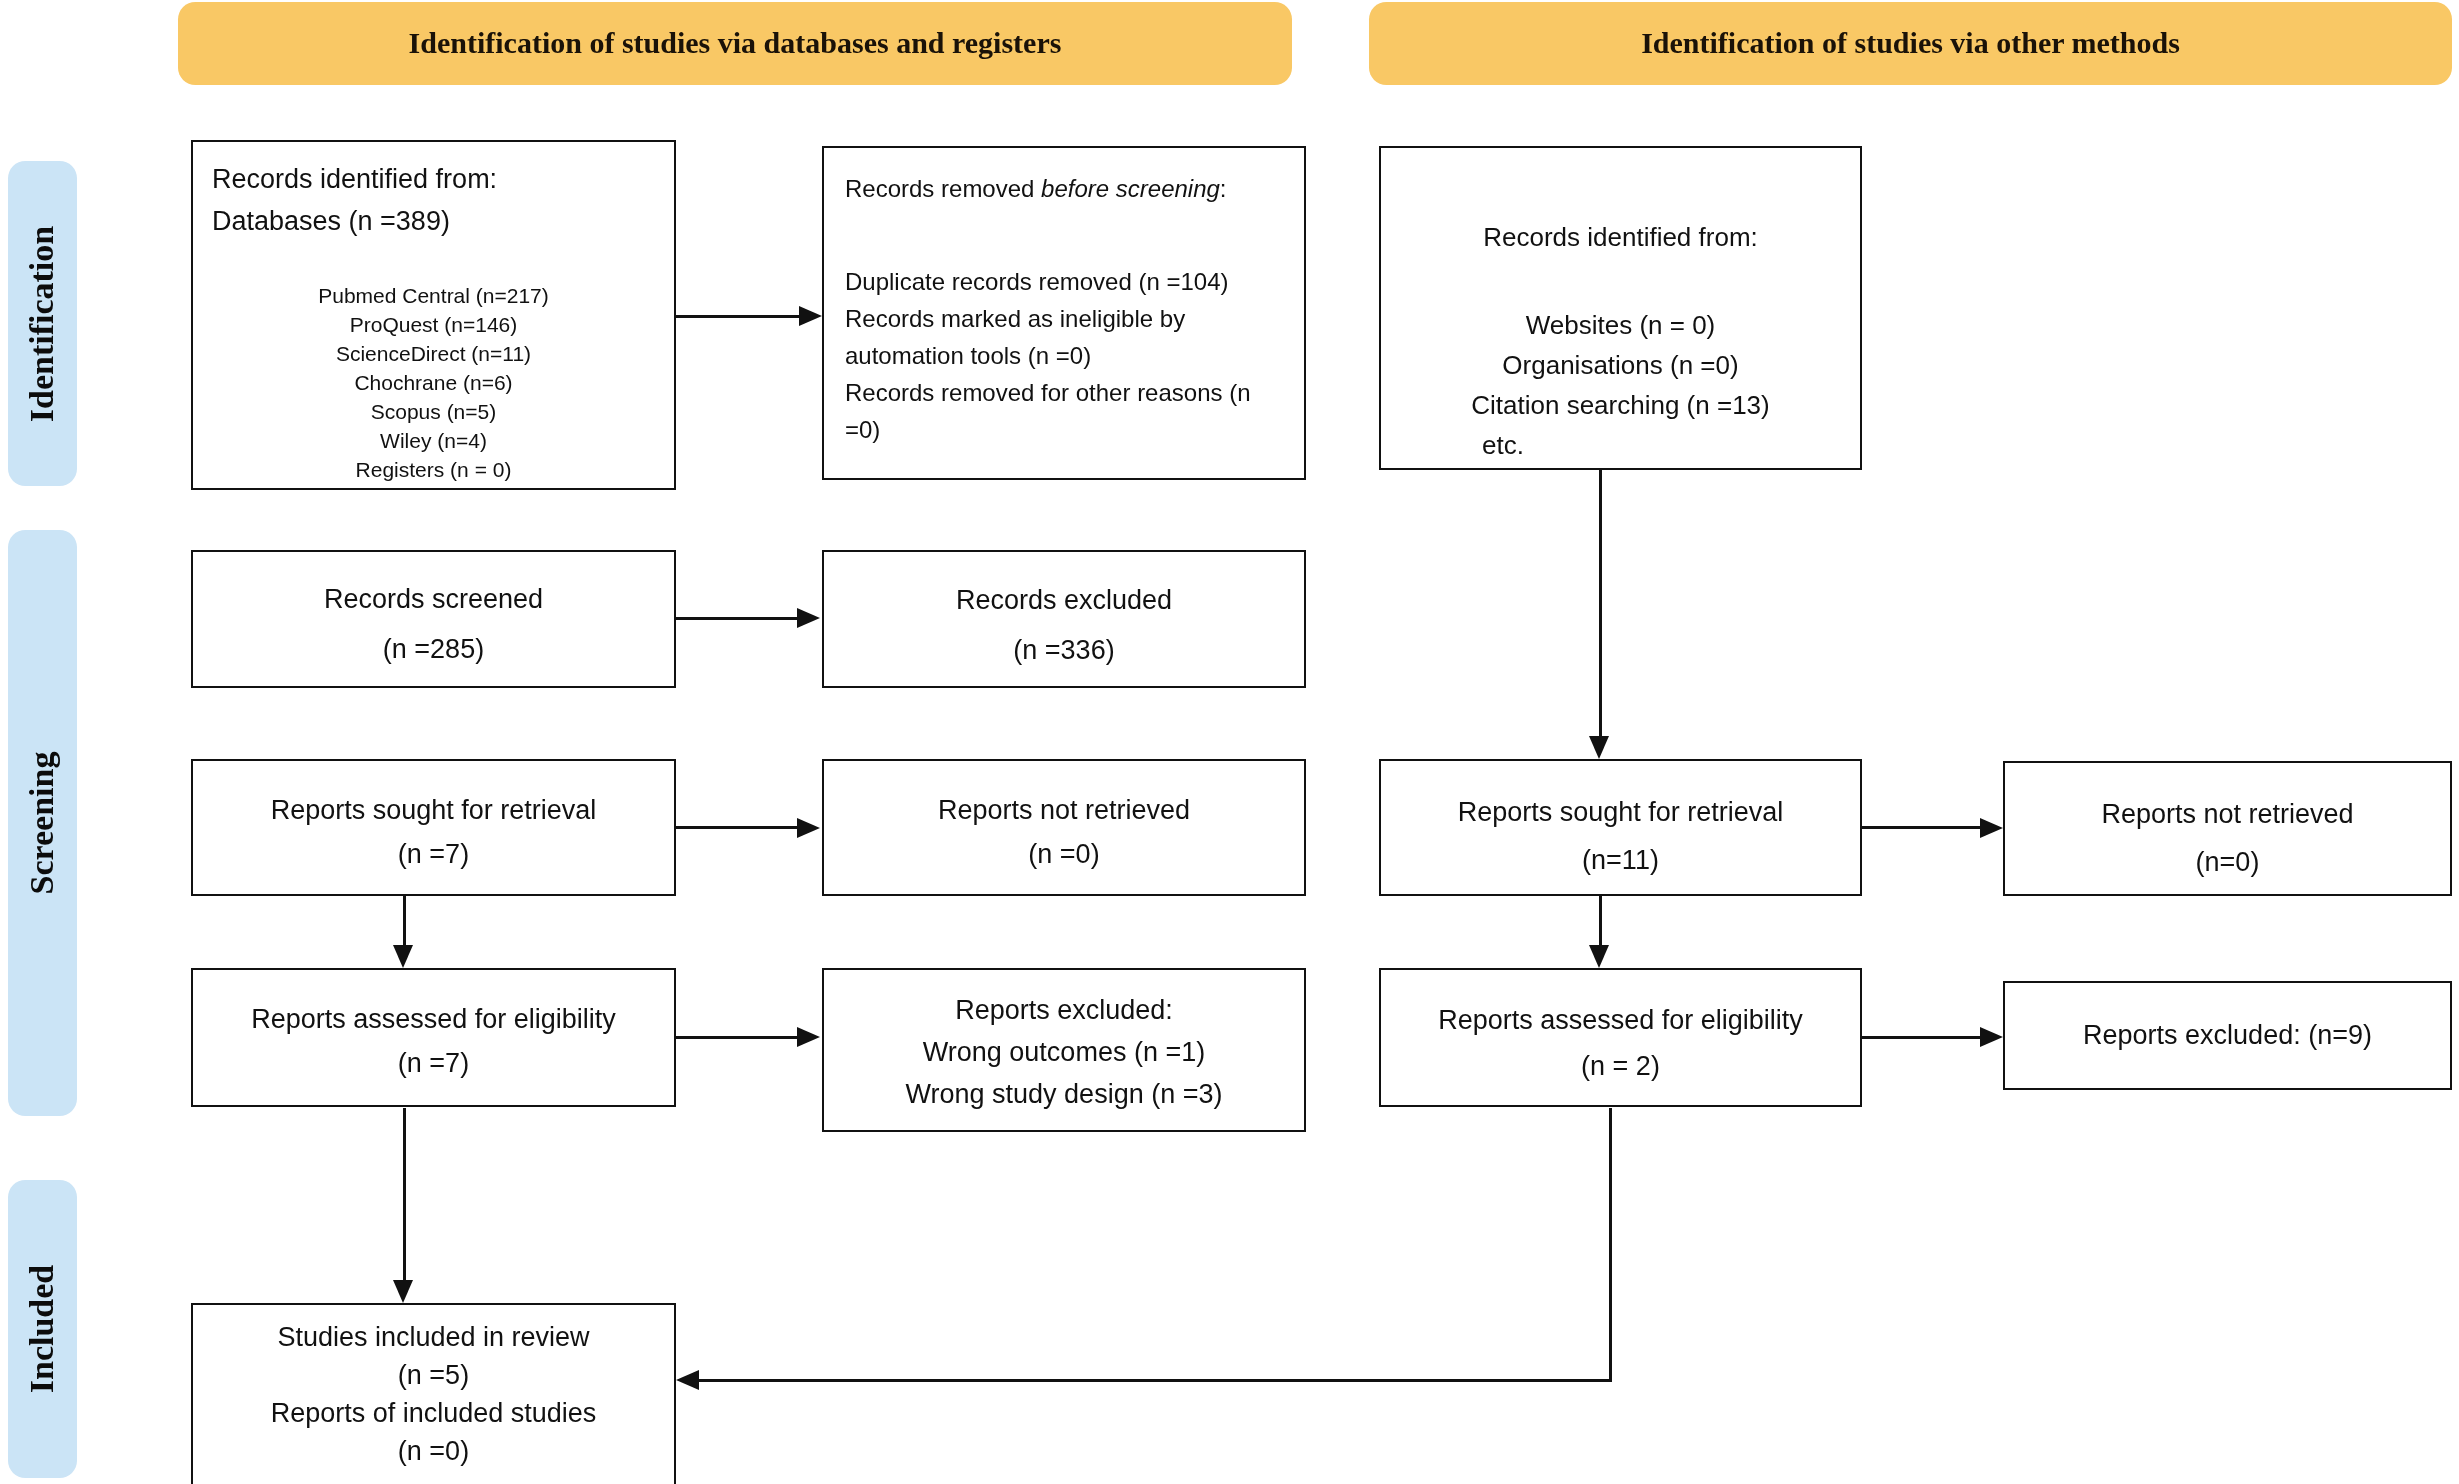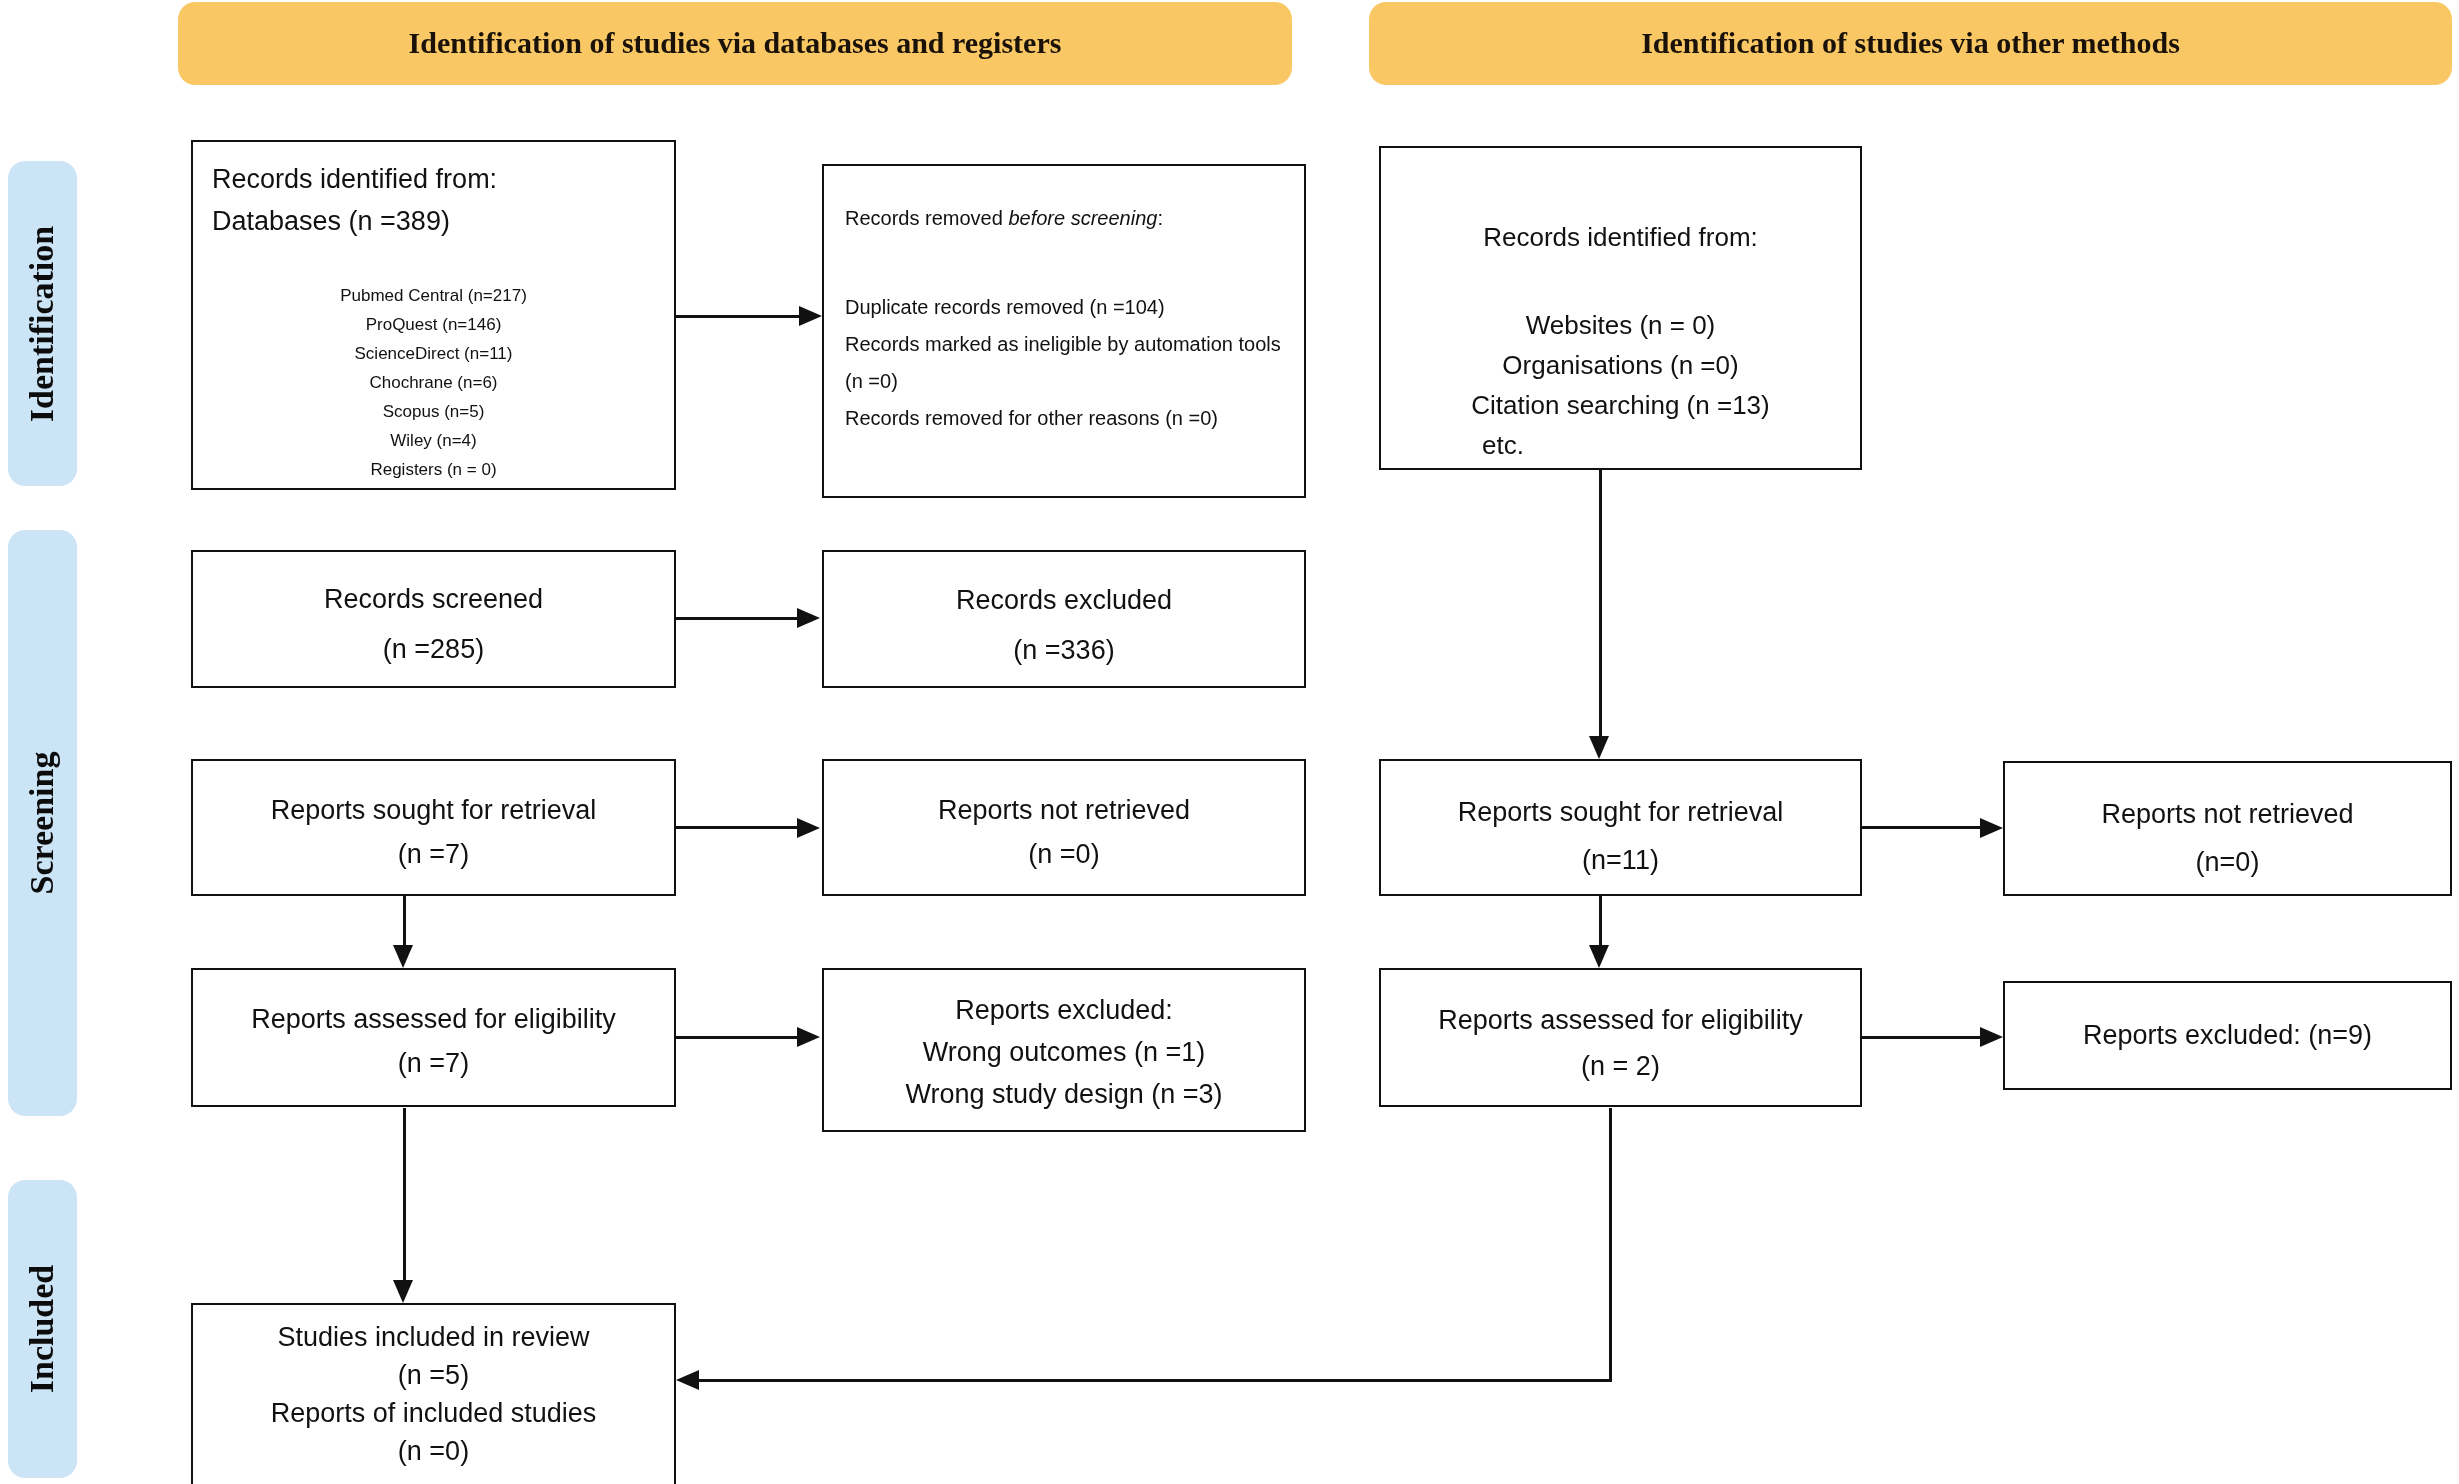--- a/index.html
+++ b/index.html
@@ -60,23 +60,23 @@
     background: #ffffff;
     border: 2.9px solid #111111;
     box-sizing: border-box;
     font-size: 27px;
     line-height: 1.6;
   }
 
   
   .box-db-identified { left: 191px; top: 140px; width: 485px; height: 350px; padding: 17.3px 19px; }
   .box-db-identified .title { text-align: left; font-size: 27px; line-height: 1.55; }
-  .box-db-identified .dblist { margin-top: 38px; text-align: center; font-size: 17px; line-height: 29px; }
-
-  .box-removed { left: 822px; top: 164px; width: 484px; height: 334px; padding: 37px 21px; font-size: 20px; line-height: 1.5; }
+  .box-db-identified .dblist { margin-top: 38px; text-align: center; font-size: 21px; line-height: 29px; }
+
+  .box-removed { left: 822px; top: 146px; width: 484px; height: 334px; padding: 23px 21px; font-size: 24px; line-height: 1.5; }
   .box-removed .title { margin-bottom: 56px; }
   .box-removed .title .it { font-style: italic; }
   .box-removed .body div { line-height: 37px; }
 
   .box-other-identified { left: 1379px; top: 146px; width: 483px; height: 324px; padding: 0; font-size: 26px; }
   .box-other-identified .title { text-align: center; margin-top: 69px; }
   .box-other-identified .olist { margin-top: 46px; line-height: 40px; }
   .box-other-identified .olist .c { text-align: center; }
   .box-other-identified .olist .l { text-align: left; padding-left: 101px; }
 

